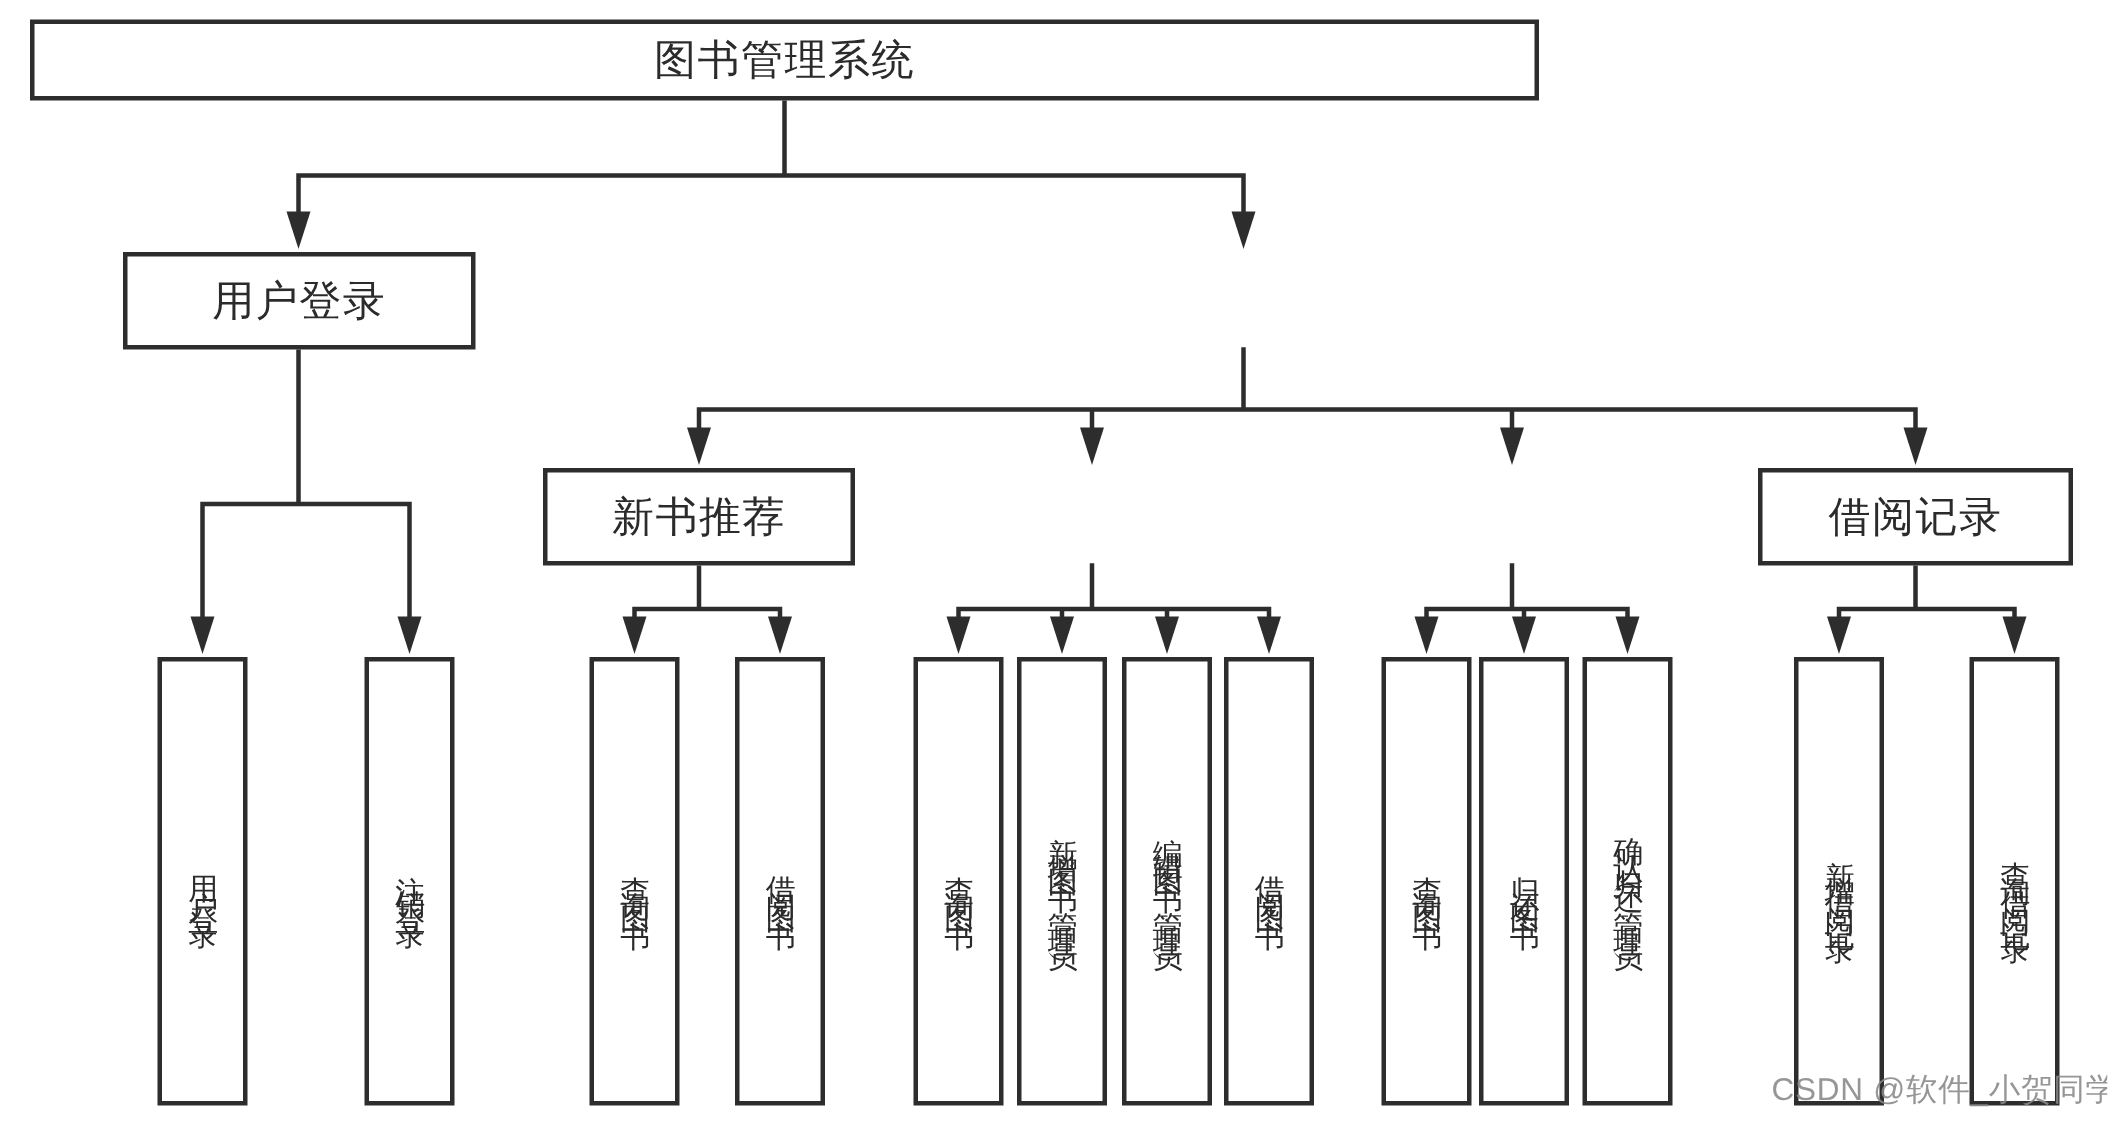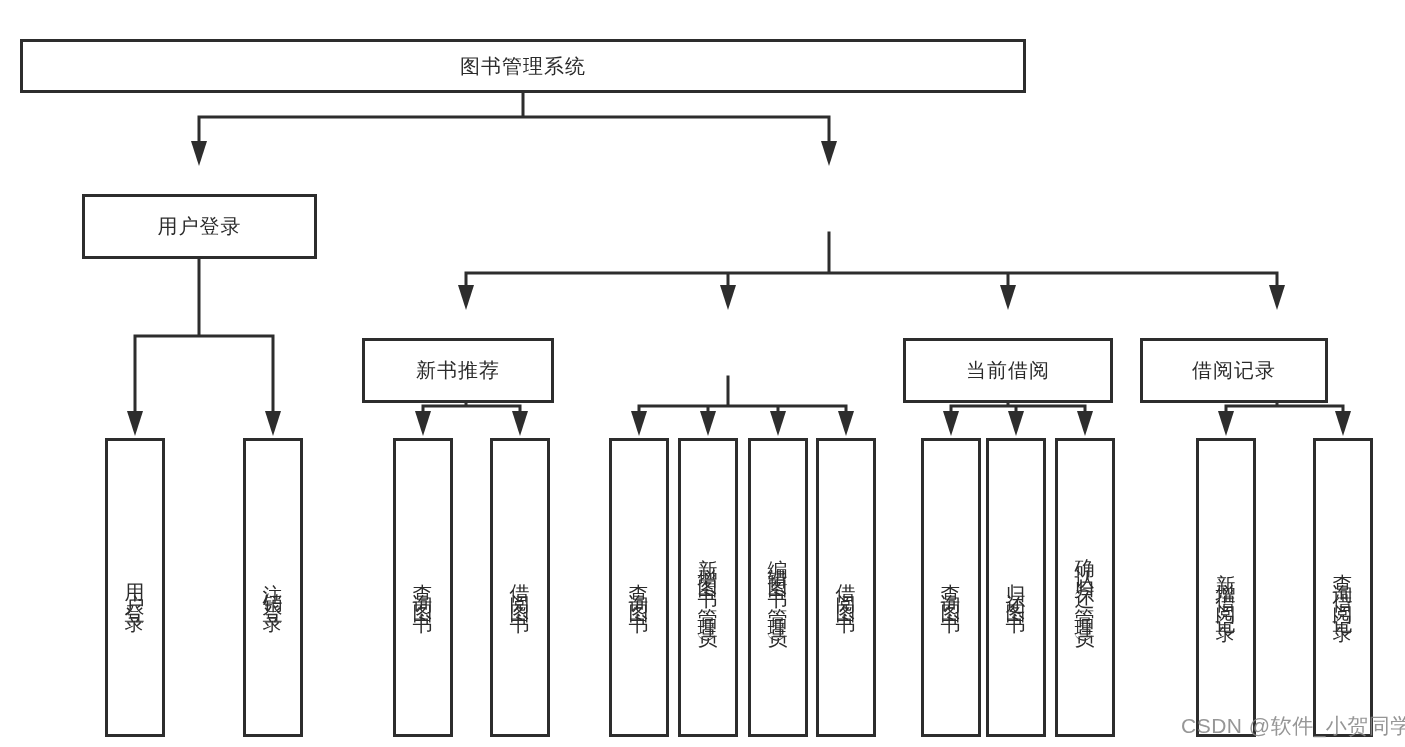--- a/index.html
+++ b/index.html
@@ -25,24 +25,23 @@
     position: absolute;
     box-sizing: border-box;
     background: #ffffff;
     border: 3px solid #2d2d2d;
     color: #2b2b2b;
     display: flex;
     align-items: center;
     justify-content: center;
   }
   .h-box {
-    font-size: 20px;
+    font-size: 28px;
     letter-spacing: 1px;
     white-space: nowrap;
-    margin-top: 26px;
   }
   .v-box .vtext {
     writing-mode: vertical-rl;
     text-orientation: mixed;
     font-size: 20px;
     line-height: 1;
     letter-spacing: 10px;
     white-space: nowrap;
   }
   .watermark {
@@ -109,27 +108,24 @@
   </svg>
 
   <div class="box h-box" style="left:20px;top:13px;width:1006px;height:54px">
     <span>图书管理系统</span>
   </div>
 
   <div class="box h-box" style="left:82px;top:168px;width:235px;height:65px">
     <span>用户登录</span>
   </div>
 
-  <div class="box h-box" style="left:362px;top:312px;width:192px;height:65px">
+  <div class="box h-box" style="left:362px;top:312px;width:208px;height:65px">
     <span>新书推荐</span>
   </div>
-  <div class="box h-box" style="left:903px;top:312px;width:210px;height:65px">
-    <span>当前借阅</span>
-  </div>
-  <div class="box h-box" style="left:1140px;top:312px;width:188px;height:65px">
+  <div class="box h-box" style="left:1172px;top:312px;width:210px;height:65px">
     <span>借阅记录</span>
   </div>
 
   <div class="box v-box" style="left:105px;top:438px;width:60px;height:299px">
     <span class="vtext">用户登录</span>
   </div>
   <div class="box v-box" style="left:243px;top:438px;width:60px;height:299px">
     <span class="vtext">注销登录</span>
   </div>
 

